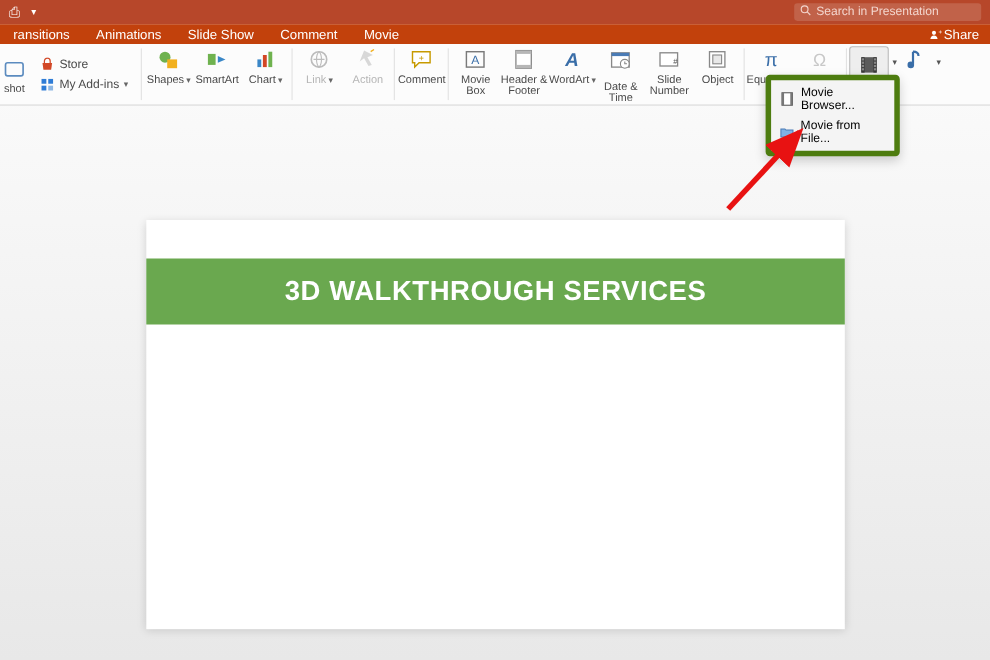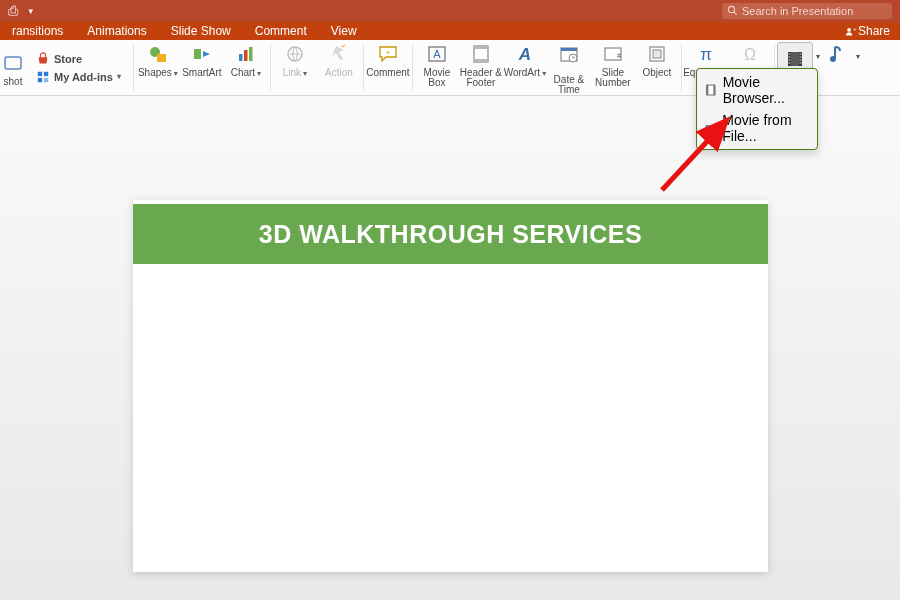--- a/index.html
+++ b/index.html
@@ -22,30 +22,30 @@
   .ribbon { height: 56px; background:#fcfcfc; border-bottom:1px solid #d8d8d8; display:flex; align-items:stretch; font-size:10px; color:#4a4a4a; position:relative; }
   .group { display:flex; flex-direction:column; align-items:center; justify-content:center; padding:0 4px; }
   .sep { width:1px; background:#e2e2e2; margin:4px 2px; }
   .ico-row { display:flex; align-items:flex-start; }
   .btn-lg { display:flex; flex-direction:column; align-items:center; justify-content:flex-start; width:44px; padding-top:3px; cursor:pointer; }
   .btn-lg .lbl { font-size:10px; line-height:10px; text-align:center; margin-top:3px; color:#4a4a4a; }
   .btn-lg .lbl.two { height:20px; }
   .ico { width:22px; height:22px; display:flex; align-items:center; justify-content:center; }
   .disabled .lbl { color:#b5b5b5; }
 
-  .mini { display:flex; align-items:center; gap:4px; font-size:11px; padding:2px 4px; cursor:pointer;font-weight:bold; }
+  .mini { display:flex; align-items:center; gap:4px; font-size:11px; padding:2px 4px; cursor:pointer; }
   .mini .caret { font-size:8px; color:#666; }
 
   
-  .dropdown { position:absolute; top:68px; left:696px; width:122px; background:#f4f4f4; border:1px solid #4d7c0f; border-radius:4px; box-shadow:0 4px 10px rgba(0,0,0,0.18); font-size:14px; padding:2px 0; }
+  .dropdown { position:absolute; top:68px; left:696px; width:122px; background:#f4f4f4; border:5px solid #4d7c0f; border-radius:4px; box-shadow:0 4px 10px rgba(0,0,0,0.18); font-size:11px; padding:2px 0; }
   .dropdown .item { display:flex; align-items:center; gap:6px; padding:3px 8px; cursor:pointer; }
 
   
   .canvas { position:absolute; top:200px; left:133px; width:635px; height:372px; background:#fff; box-shadow:0 2px 8px rgba(0,0,0,0.15); }
-  .slide-band { position:absolute; top:4px; left:0; right:0; height:60px; background:#6aa84f; display:flex; align-items:center; justify-content:center; }
+  .slide-band { position:absolute; top:35px; left:0; right:0; height:60px; background:#6aa84f; display:flex; align-items:center; justify-content:center; }
   .slide-title { color:#fff; font-size:25px; font-weight:700; letter-spacing:0.5px; }
 
   
   .arrow { position:absolute; top:110px; left:652px; width:90px; height:90px; pointer-events:none; }
 
   .caret-dn::after { content:"▾"; font-size:8px; color:#666; margin-left:2px;}
 </style>
 </head>
 <body>
 
@@ -65,21 +65,21 @@
       <span>Search in Presentation</span>
     </div>
   </div>
 </div>
 
 <div class="tabstrip">
   <div class="tab">ransitions</div>
   <div class="tab">Animations</div>
   <div class="tab">Slide Show</div>
   <div class="tab">Comment</div>
-  <div class="tab">View</div>
+  <div class="tab">Movie</div>
   <div class="share">
     <svg width="13" height="13" viewBox="0 0 16 16">
         <circle cx="5" cy="6" r="2.3" fill="#fff"></circle>
         <path d="M1 13c0-2.2 1.8-4 4-4s4 1.8 4 4" fill="#fff"></path>
         <text x="10" y="7" font-size="7" fill="#fff">+</text>
       </svg>
     <span>Share</span>
   </div>
 </div>
 

